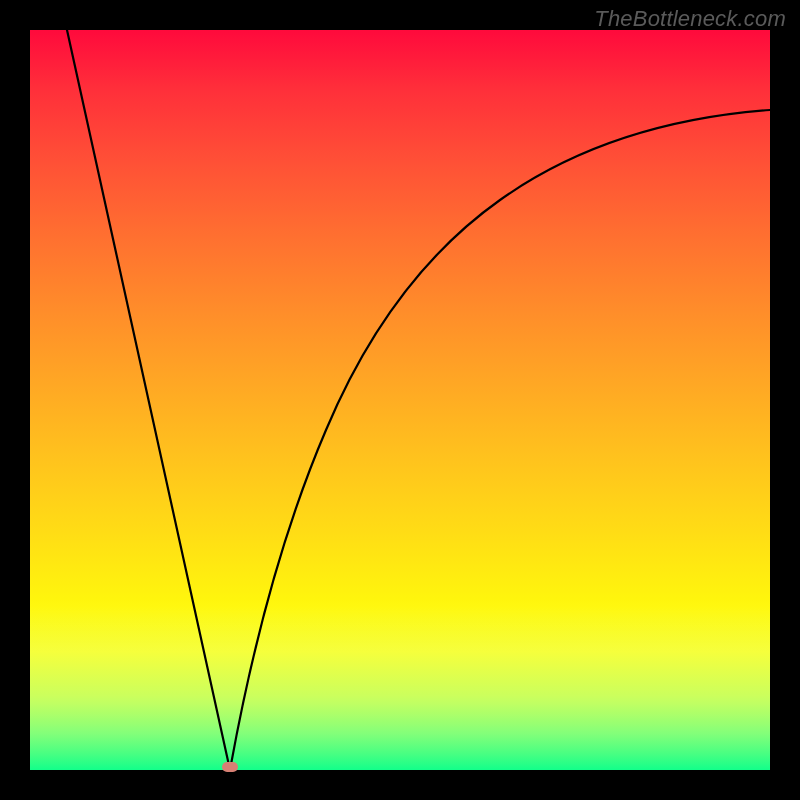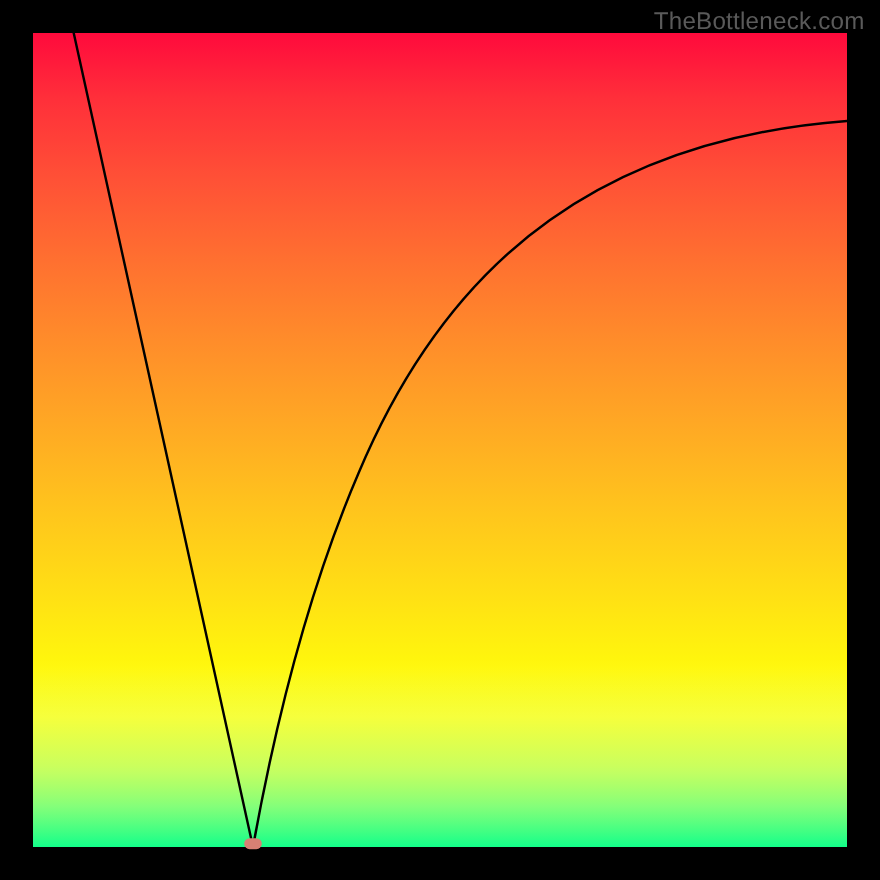--- a/index.html
+++ b/index.html
@@ -9,20 +9,21 @@
     height: 800px;
     background: #000;
     overflow: hidden;
     font-family: Arial, Helvetica, sans-serif;
   }
   .frame {
     position: relative;
     width: 800px;
     height: 640px;
     background: #000;
+    font-style: italic;
   }
   .plot-area {
     position: absolute;
     left: 30px;
     top: 30px;
     width: 740px;
     height: 740px;
     background: linear-gradient(to bottom,
       #ff0a3c 0%,
       #ff2f3a 8%,

